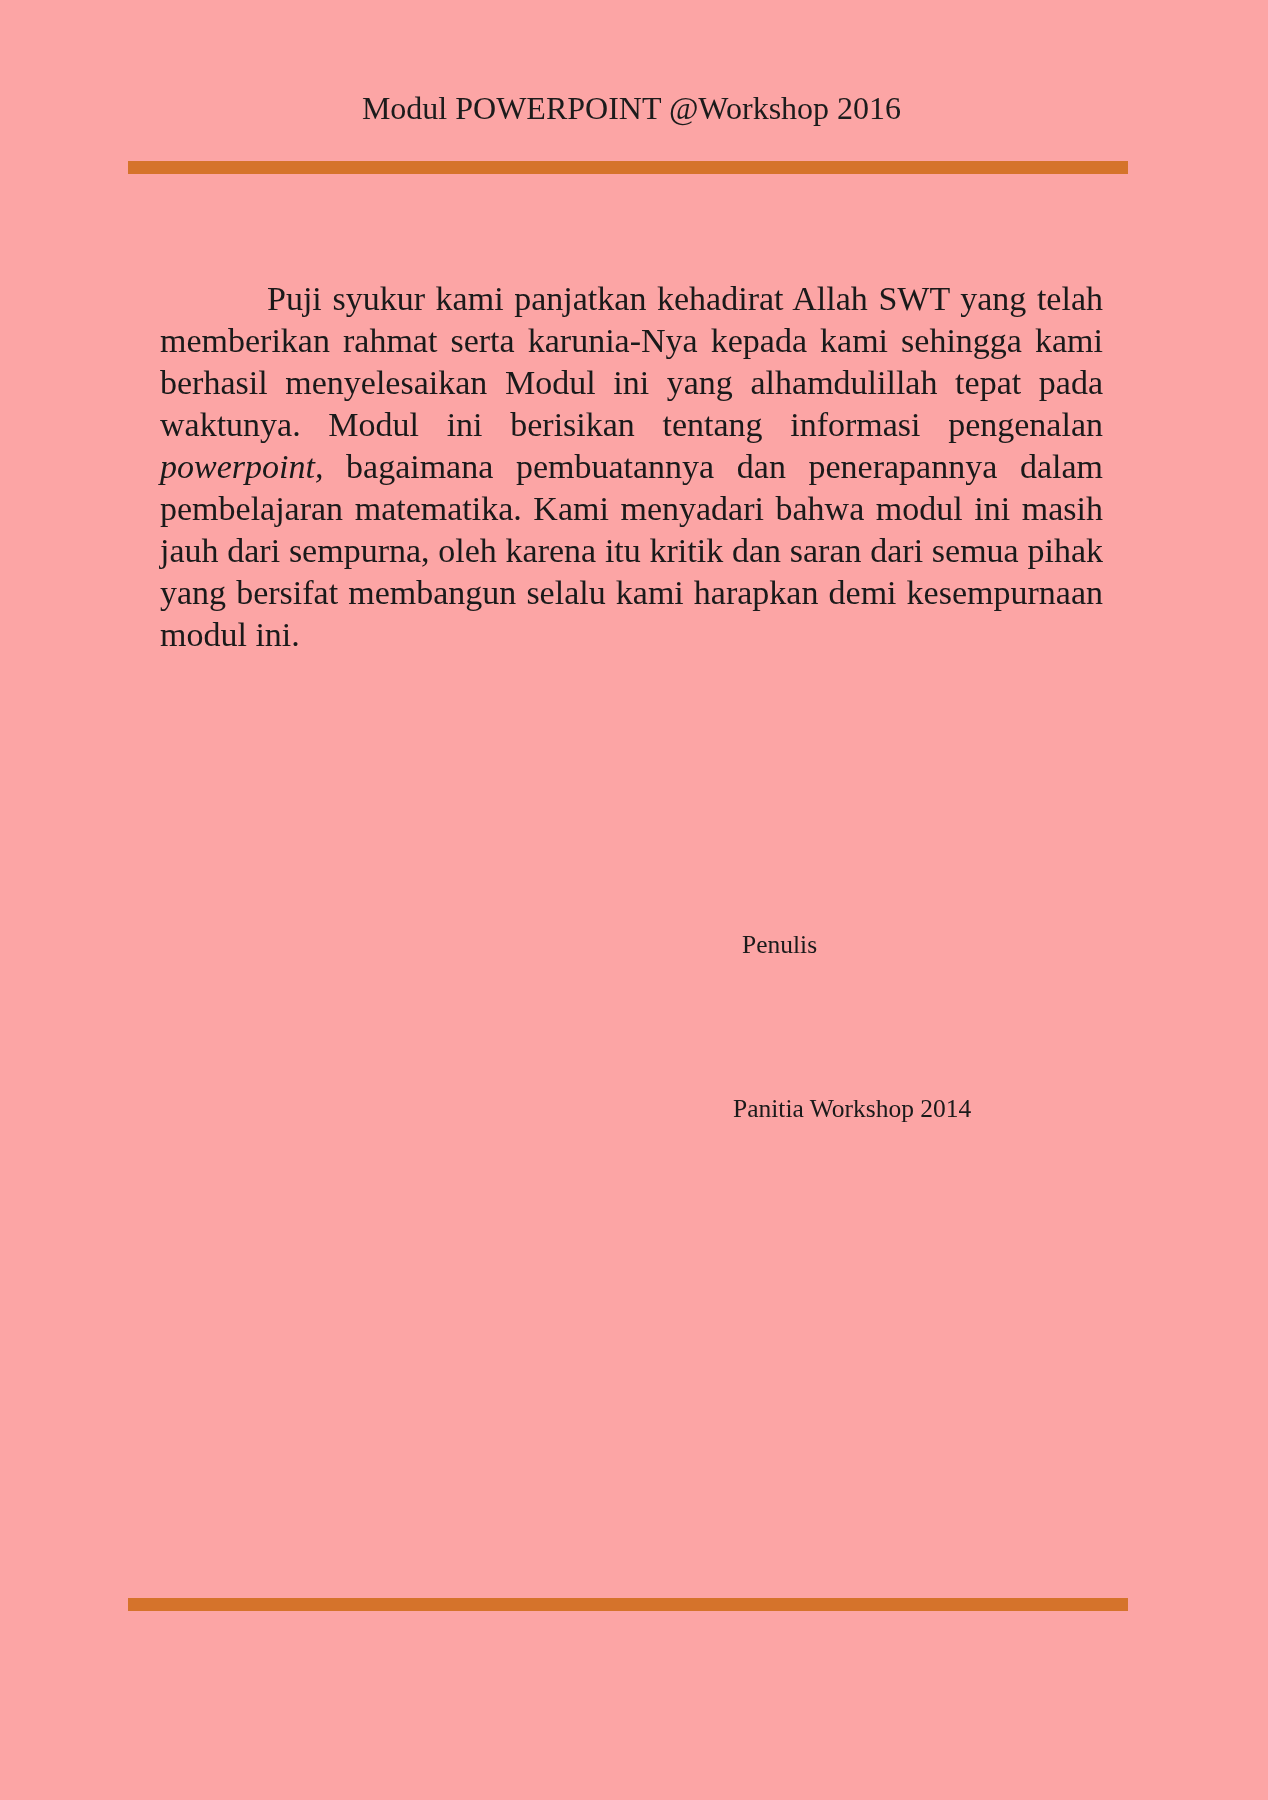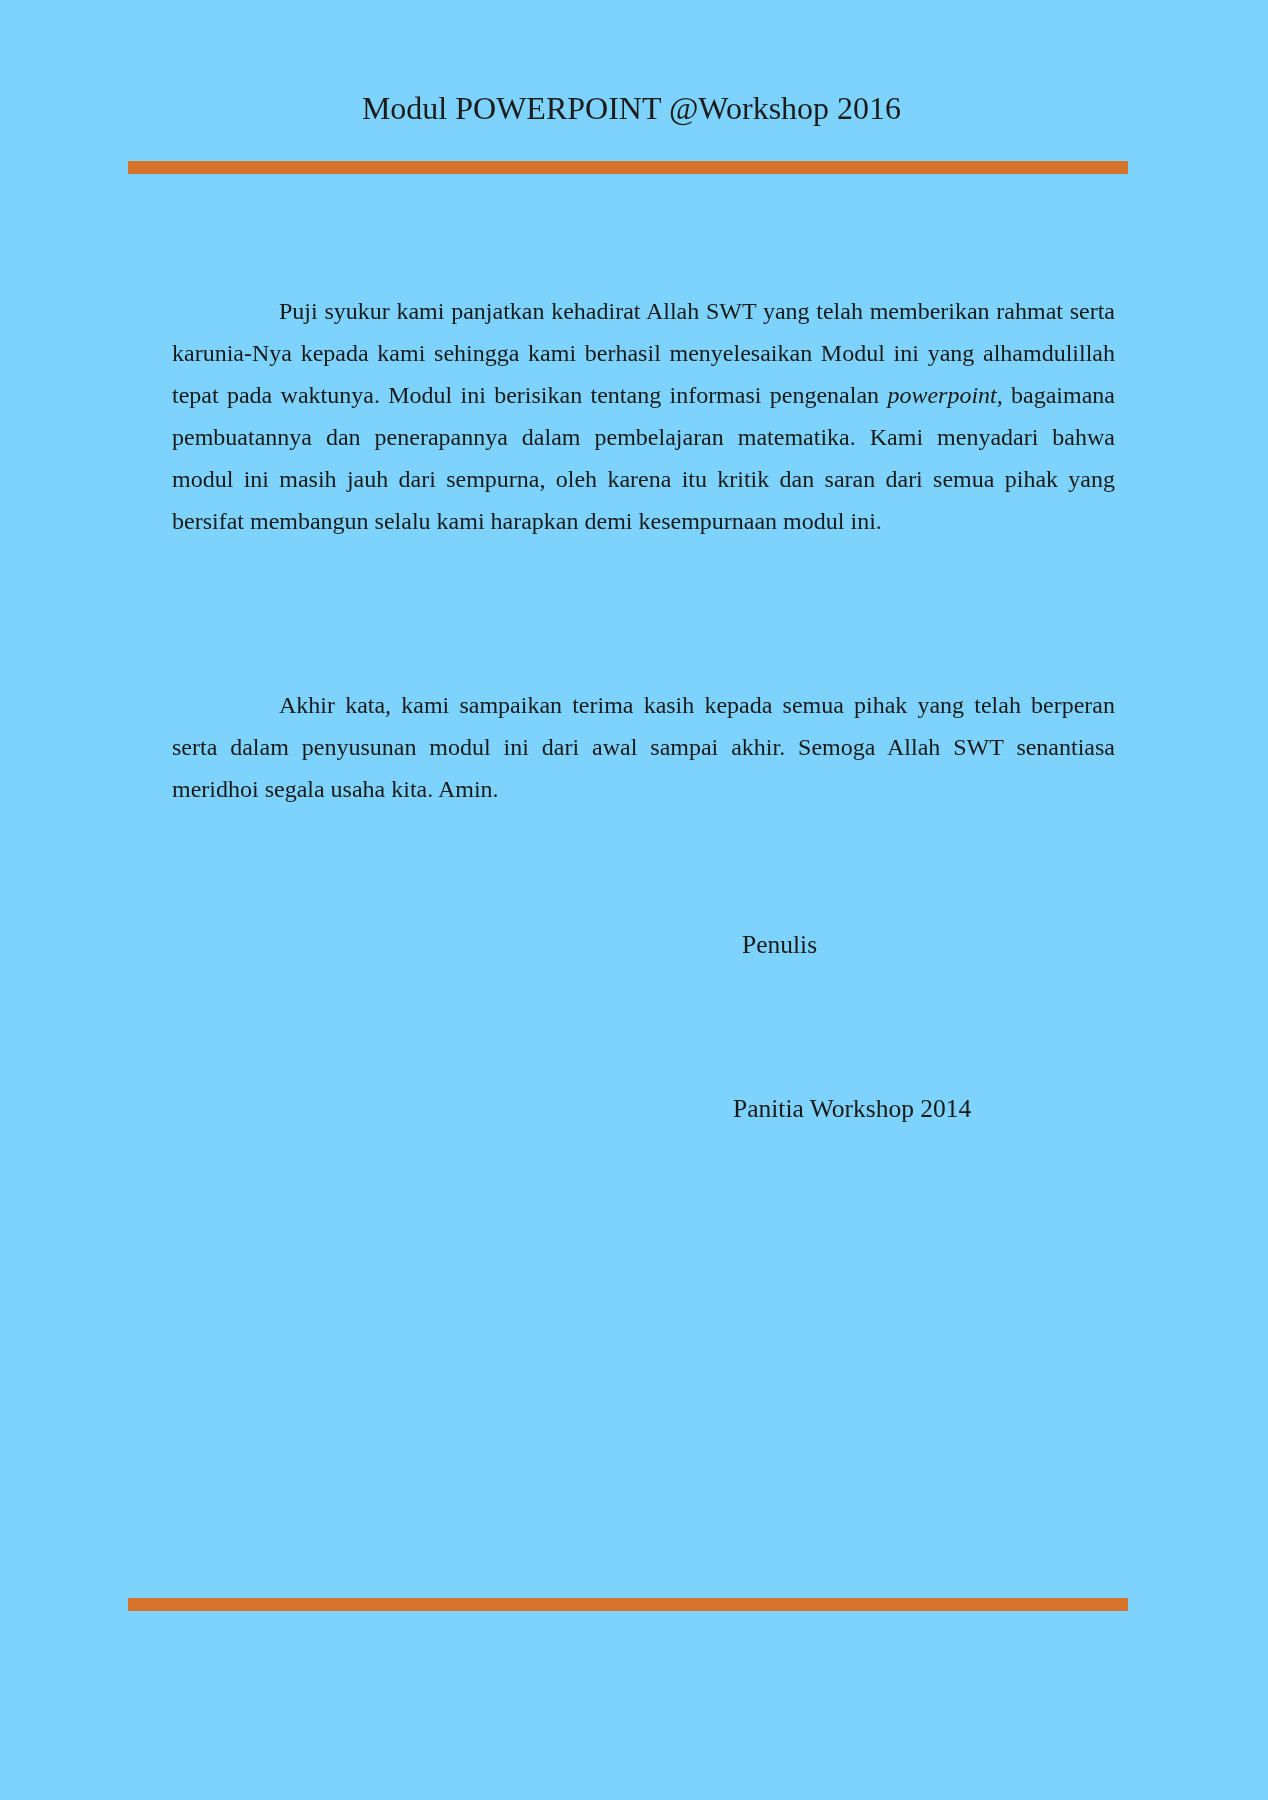--- a/index.html
+++ b/index.html
@@ -4,21 +4,21 @@
 <style>
   html, body {
     margin: 0;
     padding: 0;
     background: #ffffff;
   }
   .page {
     position: relative;
     width: 1268px;
     height: 1800px;
-    background: #7dd3fc;
+    background: #fca5a5;
     font-family: "Liberation Serif", serif;
     color: #1a1a1a;
     overflow: hidden;
   }
   .header-title {
     position: absolute;
     top: 88px;
     left: 160px;
     width: 943px;
     text-align: center;
@@ -45,26 +45,26 @@
     text-align: center;
     font-size: 29px;
     line-height: 38px;
     font-weight: bold;
     letter-spacing: 0.5px;
   }
   .body-para {
     position: absolute;
     left: 160px;
     width: 943px;
-    font-size: 24px;
+    font-size: 34px;
     line-height: 42px;
     text-align: justify;
     text-justify: inter-word;
     text-indent: 107px;
-    margin: 12px;
+    margin: 0;
   }
   .para-1 { top: 278px; }
   .para-2 { top: 672px; }
   .italic { font-style: italic; }
   .signature {
     position: absolute;
     font-size: 25.5px;
     line-height: 42px;
     white-space: nowrap;
   }
@@ -76,21 +76,20 @@
 
 <div class="page">
 
   <div class="header-title">Modul POWERPOINT @Workshop 2016</div>
 
   <div class="rule rule-top" style="background: rgb(213, 115, 43);"></div>
 
 
   <p class="body-para para-1"><span>Puji syukur kami panjatkan kehadirat Allah SWT yang telah memberikan rahmat serta karunia-Nya kepada kami sehingga kami berhasil menyelesaikan Modul ini yang alhamdulillah tepat pada waktunya. Modul ini berisikan tentang informasi pengenalan </span><span class="italic">powerpoint,</span><span> bagaimana pembuatannya dan penerapannya dalam pembelajaran matematika. Kami menyadari bahwa modul ini masih jauh dari sempurna, oleh karena itu kritik dan saran dari semua pihak yang bersifat membangun selalu kami harapkan demi kesempurnaan modul ini.</span></p>
 
-  <p class="body-para para-2">Akhir kata, kami sampaikan terima kasih kepada semua pihak yang telah berperan serta dalam penyusunan modul ini dari awal sampai akhir. Semoga Allah SWT senantiasa meridhoi segala usaha kita. Amin.</p>
 
   <div class="signature sig-penulis">Penulis</div>
 
   <div class="signature sig-panitia">Panitia Workshop 2014</div>
 
   <div class="rule rule-bottom" style="background: rgb(213, 115, 43);"></div>
 
 </div>
 
 </body></html>

